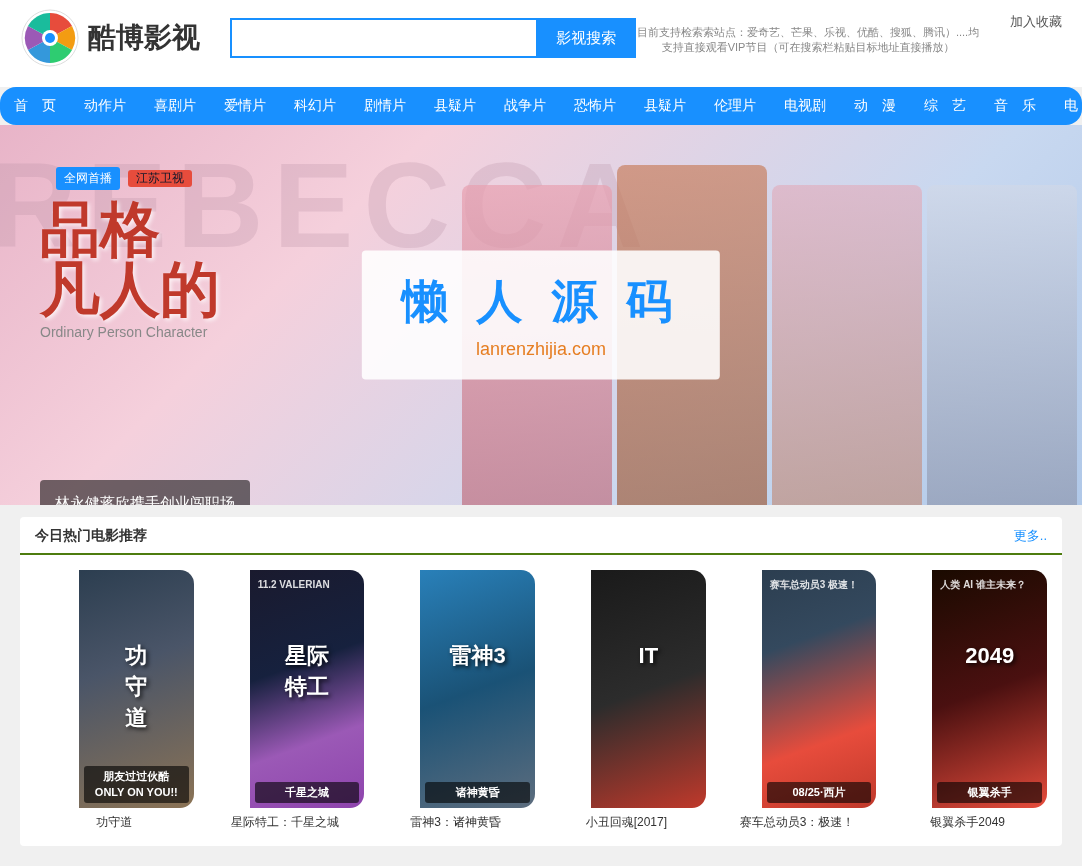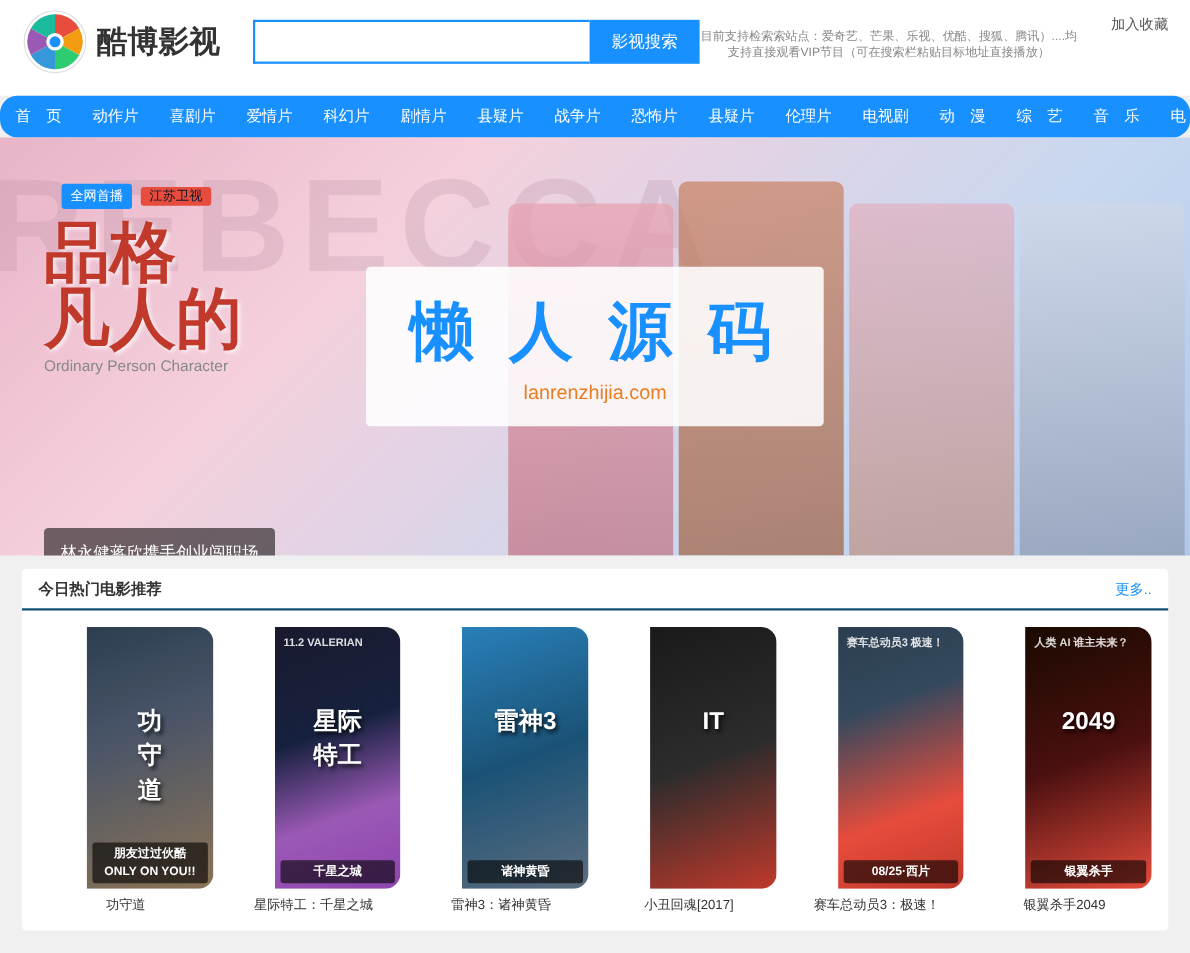--- a/index.html
+++ b/index.html
@@ -156,21 +156,21 @@
       left: 50%;
       top: 50%;
       transform: translate(-50%, -50%);
       text-align: center;
       background: rgba(255,255,255,0.88);
       padding: 20px 40px;
       border-radius: 4px;
       z-index: 10;
     }
     .watermark-cn {
-      font-size: 58px;
+      font-size: 46px;
       font-weight: 900;
       color: #1890ff;
       letter-spacing: 8px;
     }
     .watermark-en {
       font-size: 18px;
       color: #e67e22;
       margin-top: 6px;
     }
     
@@ -201,21 +201,21 @@
       background: #fff;
       margin: 12px 20px;
       border-radius: 4px;
       padding: 0 0 15px;
     }
     .section-header {
       display: flex;
       align-items: center;
       justify-content: space-between;
       padding: 10px 15px 8px;
-      border-bottom: 2px solid #0c4a6e;
+      border-bottom: 2px solid #4d7c0f;
     }
     .section-title {
       font-size: 14px;
       color: #333;
       font-weight: bold;
     }
     .section-more {
       font-size: 13px;
       color: #1890ff;
       cursor: pointer;

